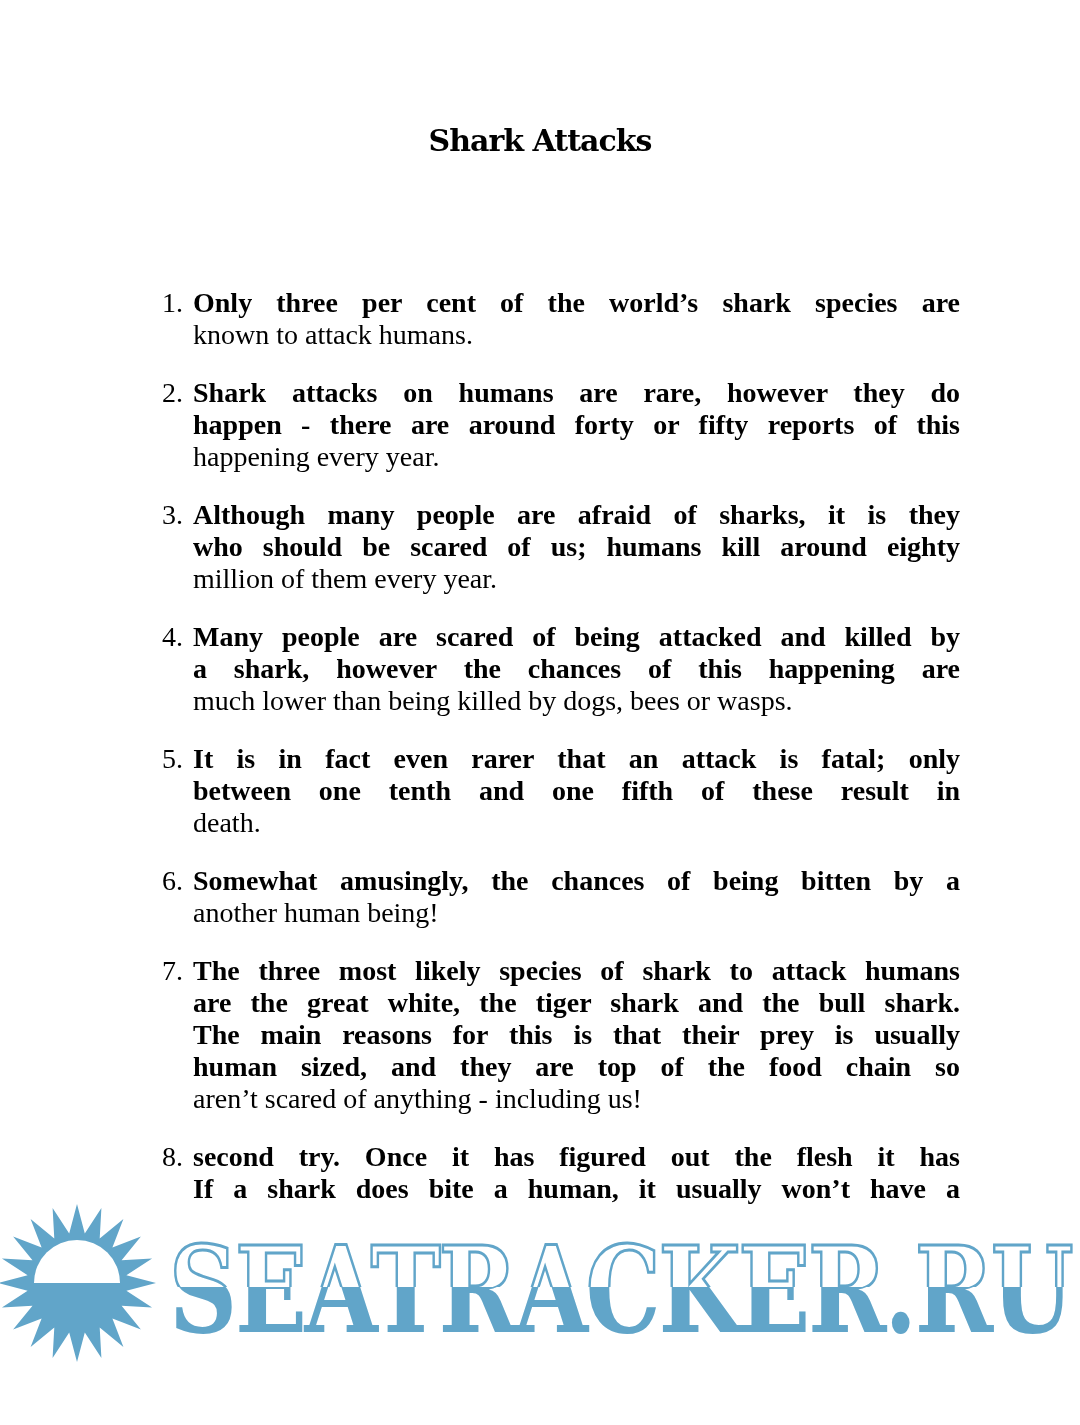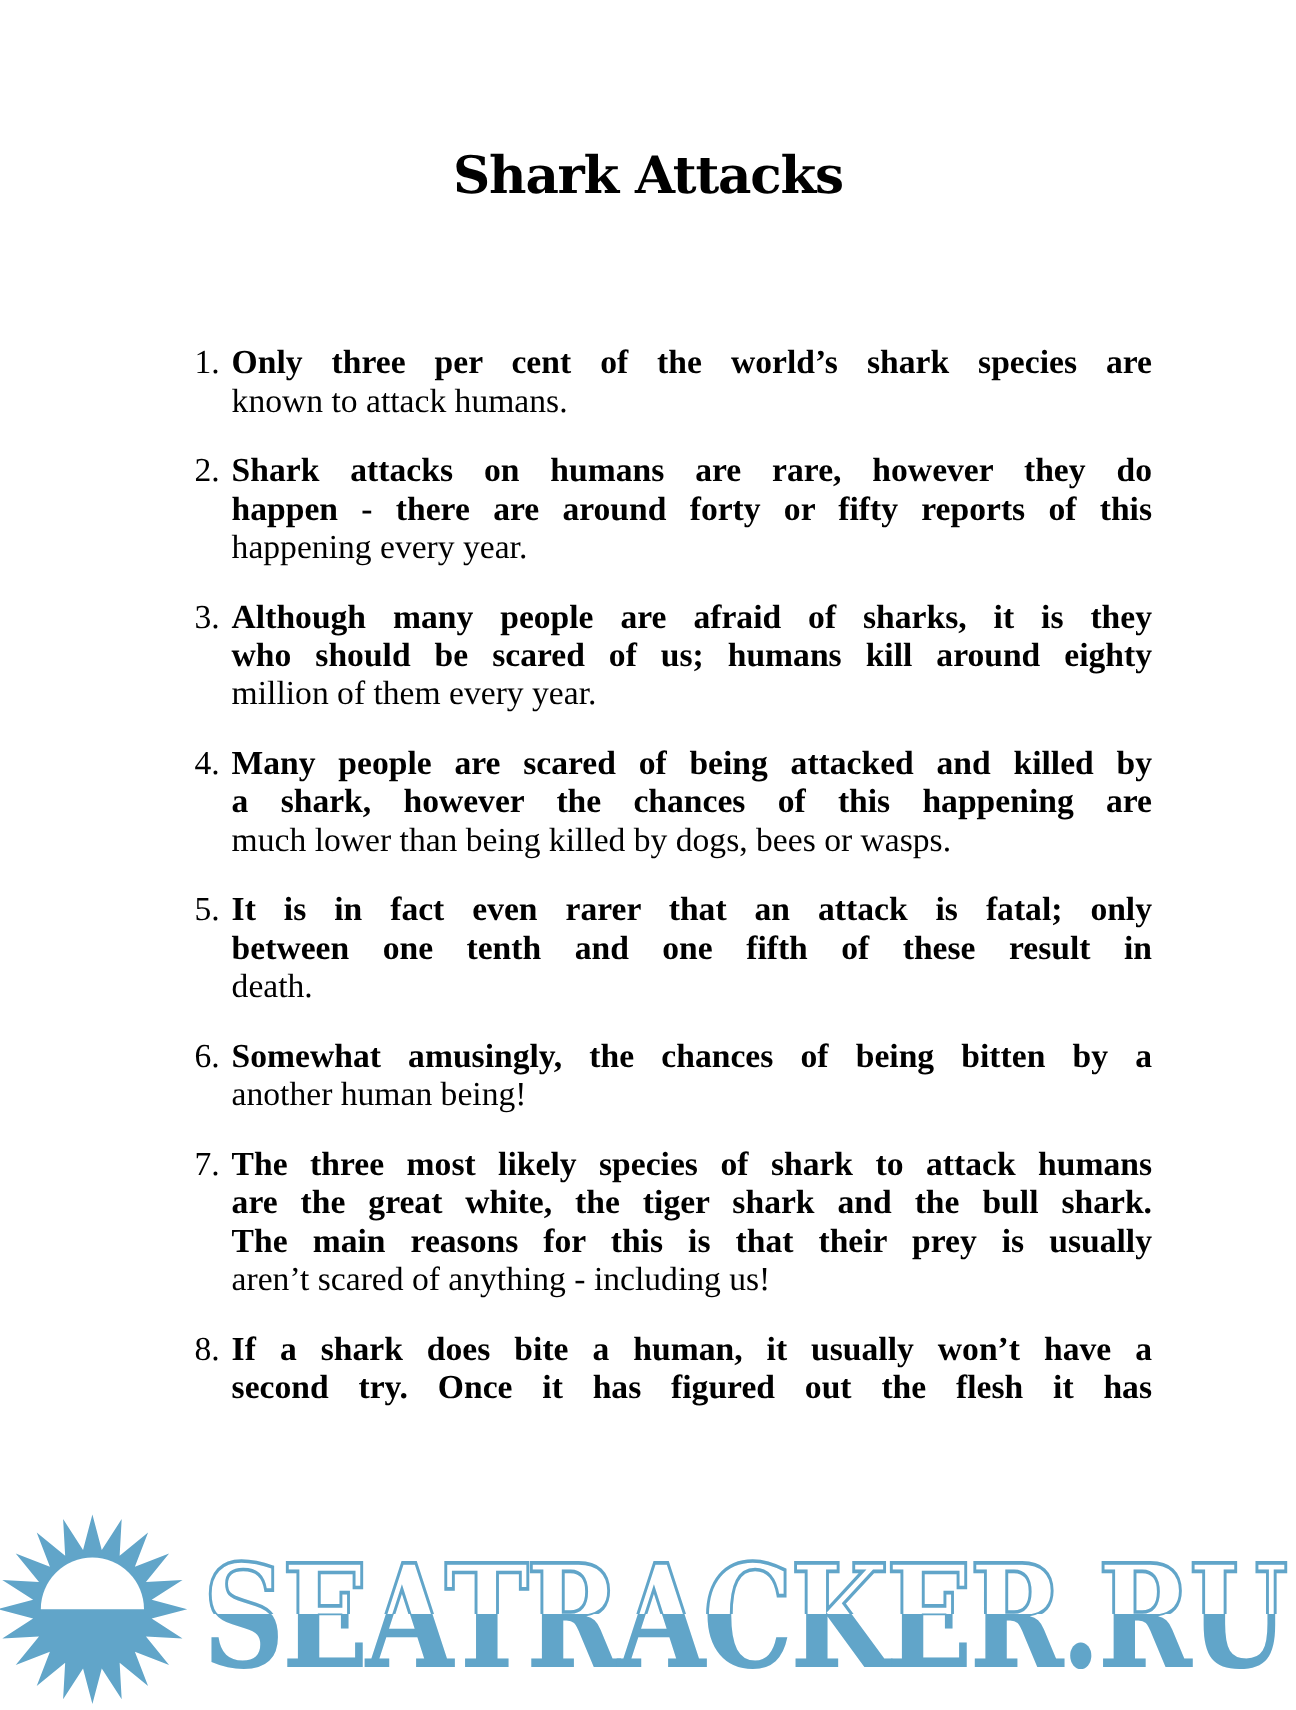--- a/index.html
+++ b/index.html
@@ -12,41 +12,41 @@
     color:#000;
     --wm-color:#61a5c9;
   }
   .doc-title {
     position:absolute;
     top:124px; left:0; width:1080px;
     margin:0;
     text-align:center;
     font-family:"DejaVu Serif", serif;
     font-weight:bold;
-    font-size:43px;
+    font-size:30px;
     line-height:1.1;
     letter-spacing:-1px;
     color:#000;
   }
   .doc-list {
     position:absolute;
     left:162px; top:287px; width:798px;
     margin:0; padding:0;
     list-style:none;
     font-size:28px;
     line-height:32px;
   }
   .doc-item { display:flex; margin:0 0 26px 0; }
   .doc-num  { flex:0 0 31px; text-align:left; }
   .doc-lines{ flex:1; min-width:0; }
   .ln       { text-align:justify; text-align-last:justify;font-weight:bold; }
   .ln-last  { text-align:center; text-align-last:left; }
 
   
-  .watermark { position:absolute; left:0; top:1255px; width:956px; height:170px; }
+  .watermark { position:absolute; left:0; top:1197px; width:956px; height:170px; }
   .sun-icon  { position:absolute; left:-3px; top:6px; width:160px; height:160px; }
   .wm-text {
     position:absolute;
     left:169px; top:34px;
     height:119px;
     transform-origin:0 0;
   }
   .wm-layer {
     position:absolute; left:0; top:0;
     font-family:"DejaVu Serif", serif;
@@ -126,29 +126,30 @@
         <div class="ln-last">another human being!</div>
       </div>
     </li>
 
     <li class="doc-item">
       <span class="doc-num">7.</span>
       <div class="doc-lines">
         <div class="ln">The three most likely species of shark to attack humans</div>
         <div class="ln">are the great white, the tiger shark and the bull shark.</div>
         <div class="ln">The main reasons for this is that their prey is usually</div>
+        <div class="ln">human sized, and they are top of the food chain so</div>
         <div class="ln-last">aren’t scared of anything - including us!</div>
       </div>
     </li>
 
     <li class="doc-item">
       <span class="doc-num">8.</span>
       <div class="doc-lines">
+        <div class="ln">second try. Once it has figured out the flesh it has</div>
         <div class="ln">If a shark does bite a human, it usually won’t have a</div>
-        <div class="ln">second try. Once it has figured out the flesh it has</div>
       </div>
     </li>
 
   </ol>
 
   <div class="watermark">
     <svg class="sun-icon" viewBox="0 0 160 160" xmlns="http://www.w3.org/2000/svg">
       <polygon fill="var(--wm-color)" points="80,1 87.8,30.6 104.4,4.9 102.7,35.5 126.4,16.1 115.4,44.6 143.9,33.5 124.6,57.3 155.1,55.6 129.4,72.2 159,80 129.4,87.8 155.1,104.4 124.6,102.7 143.9,126.5 115.4,115.4 126.4,143.9 102.7,124.6 104.4,155.1 87.8,129.4 80,159 72.2,129.4 55.6,155.1 57.3,124.6 33.6,143.9 44.6,115.4 16.1,126.5 35.5,102.7 4.9,104.4 30.6,87.8 1,80 30.6,72.2 4.9,55.6 35.5,57.3 16.1,33.5 44.6,44.6 33.6,16.1 57.3,35.5 55.6,4.9 72.2,30.6"></polygon>
       <path fill="#ffffff" d="M 37 80 A 43 43 0 0 1 123 80 Z"></path>
     </svg>

